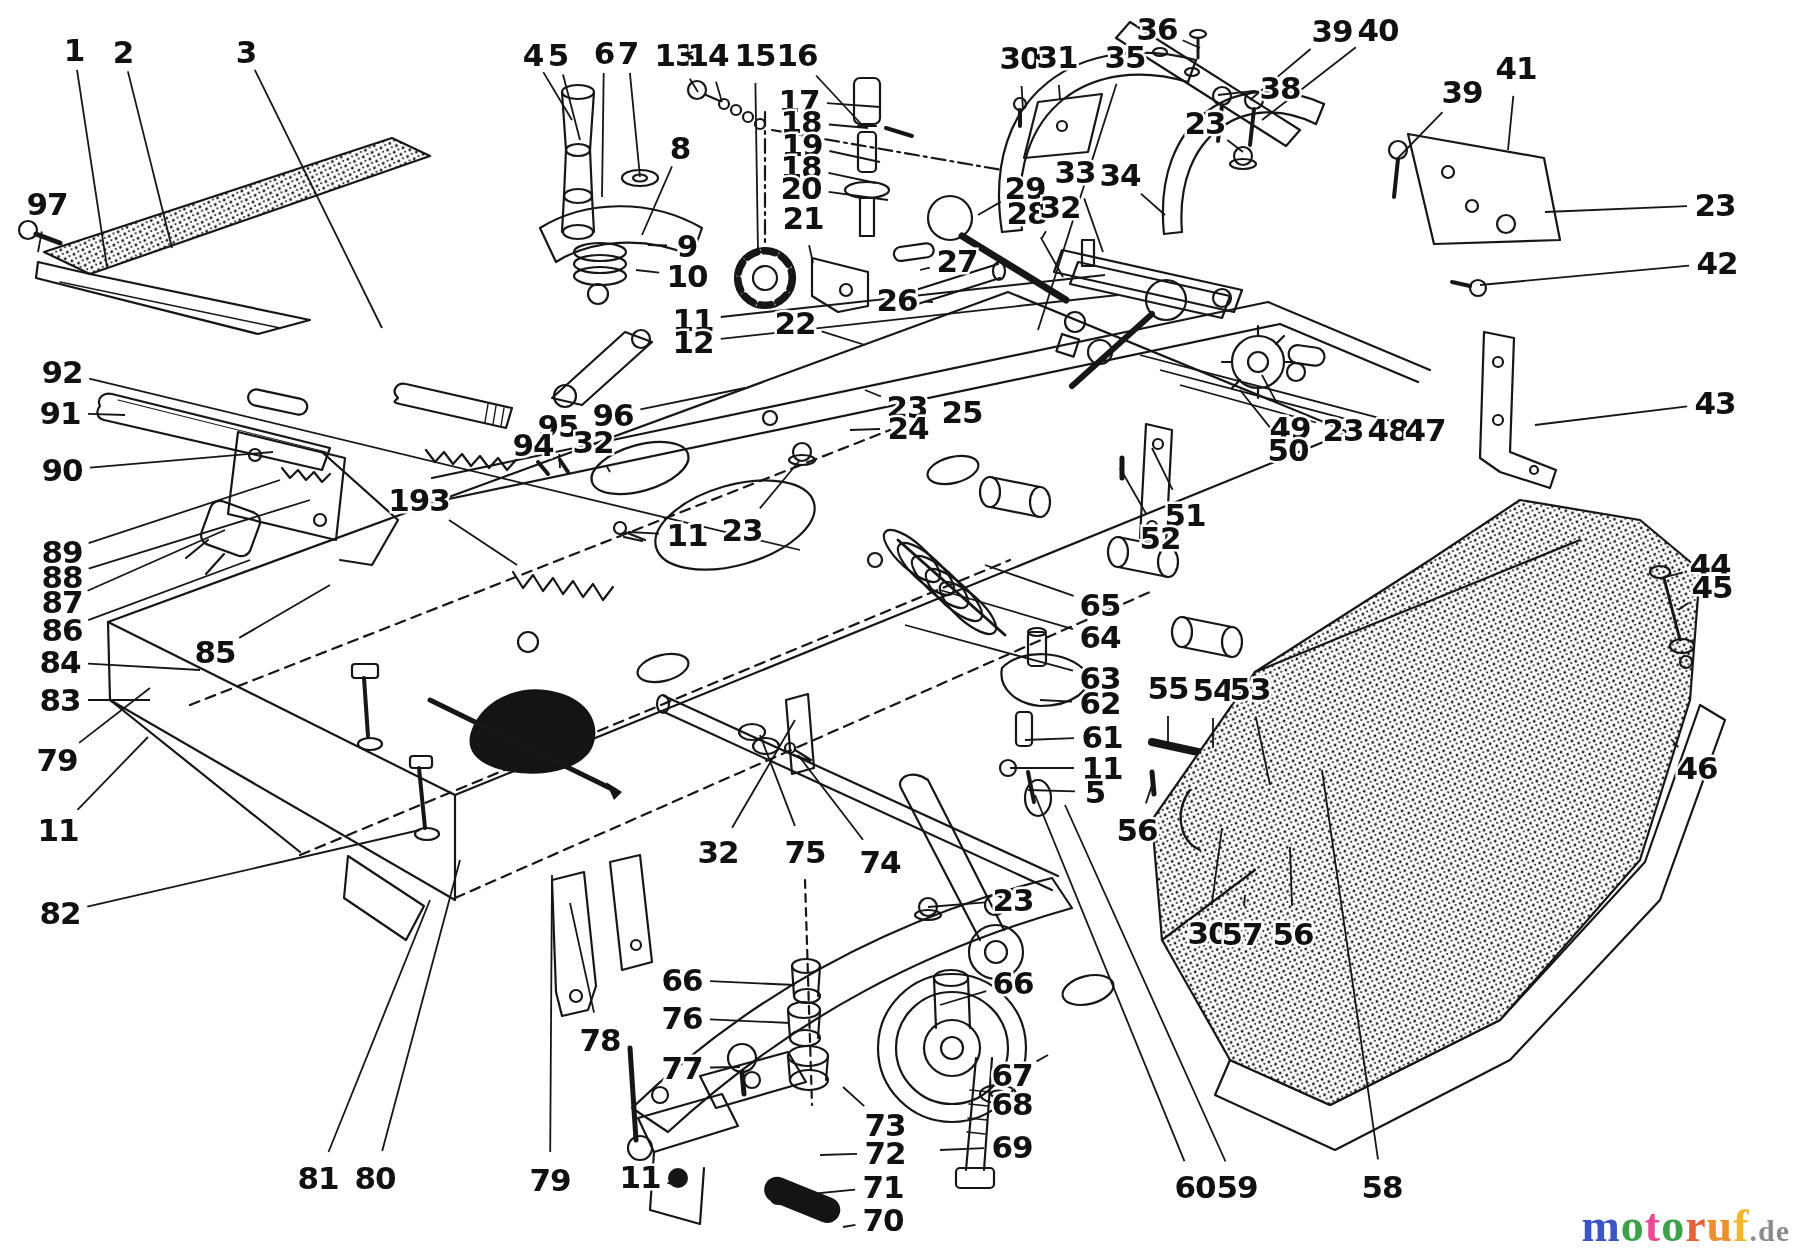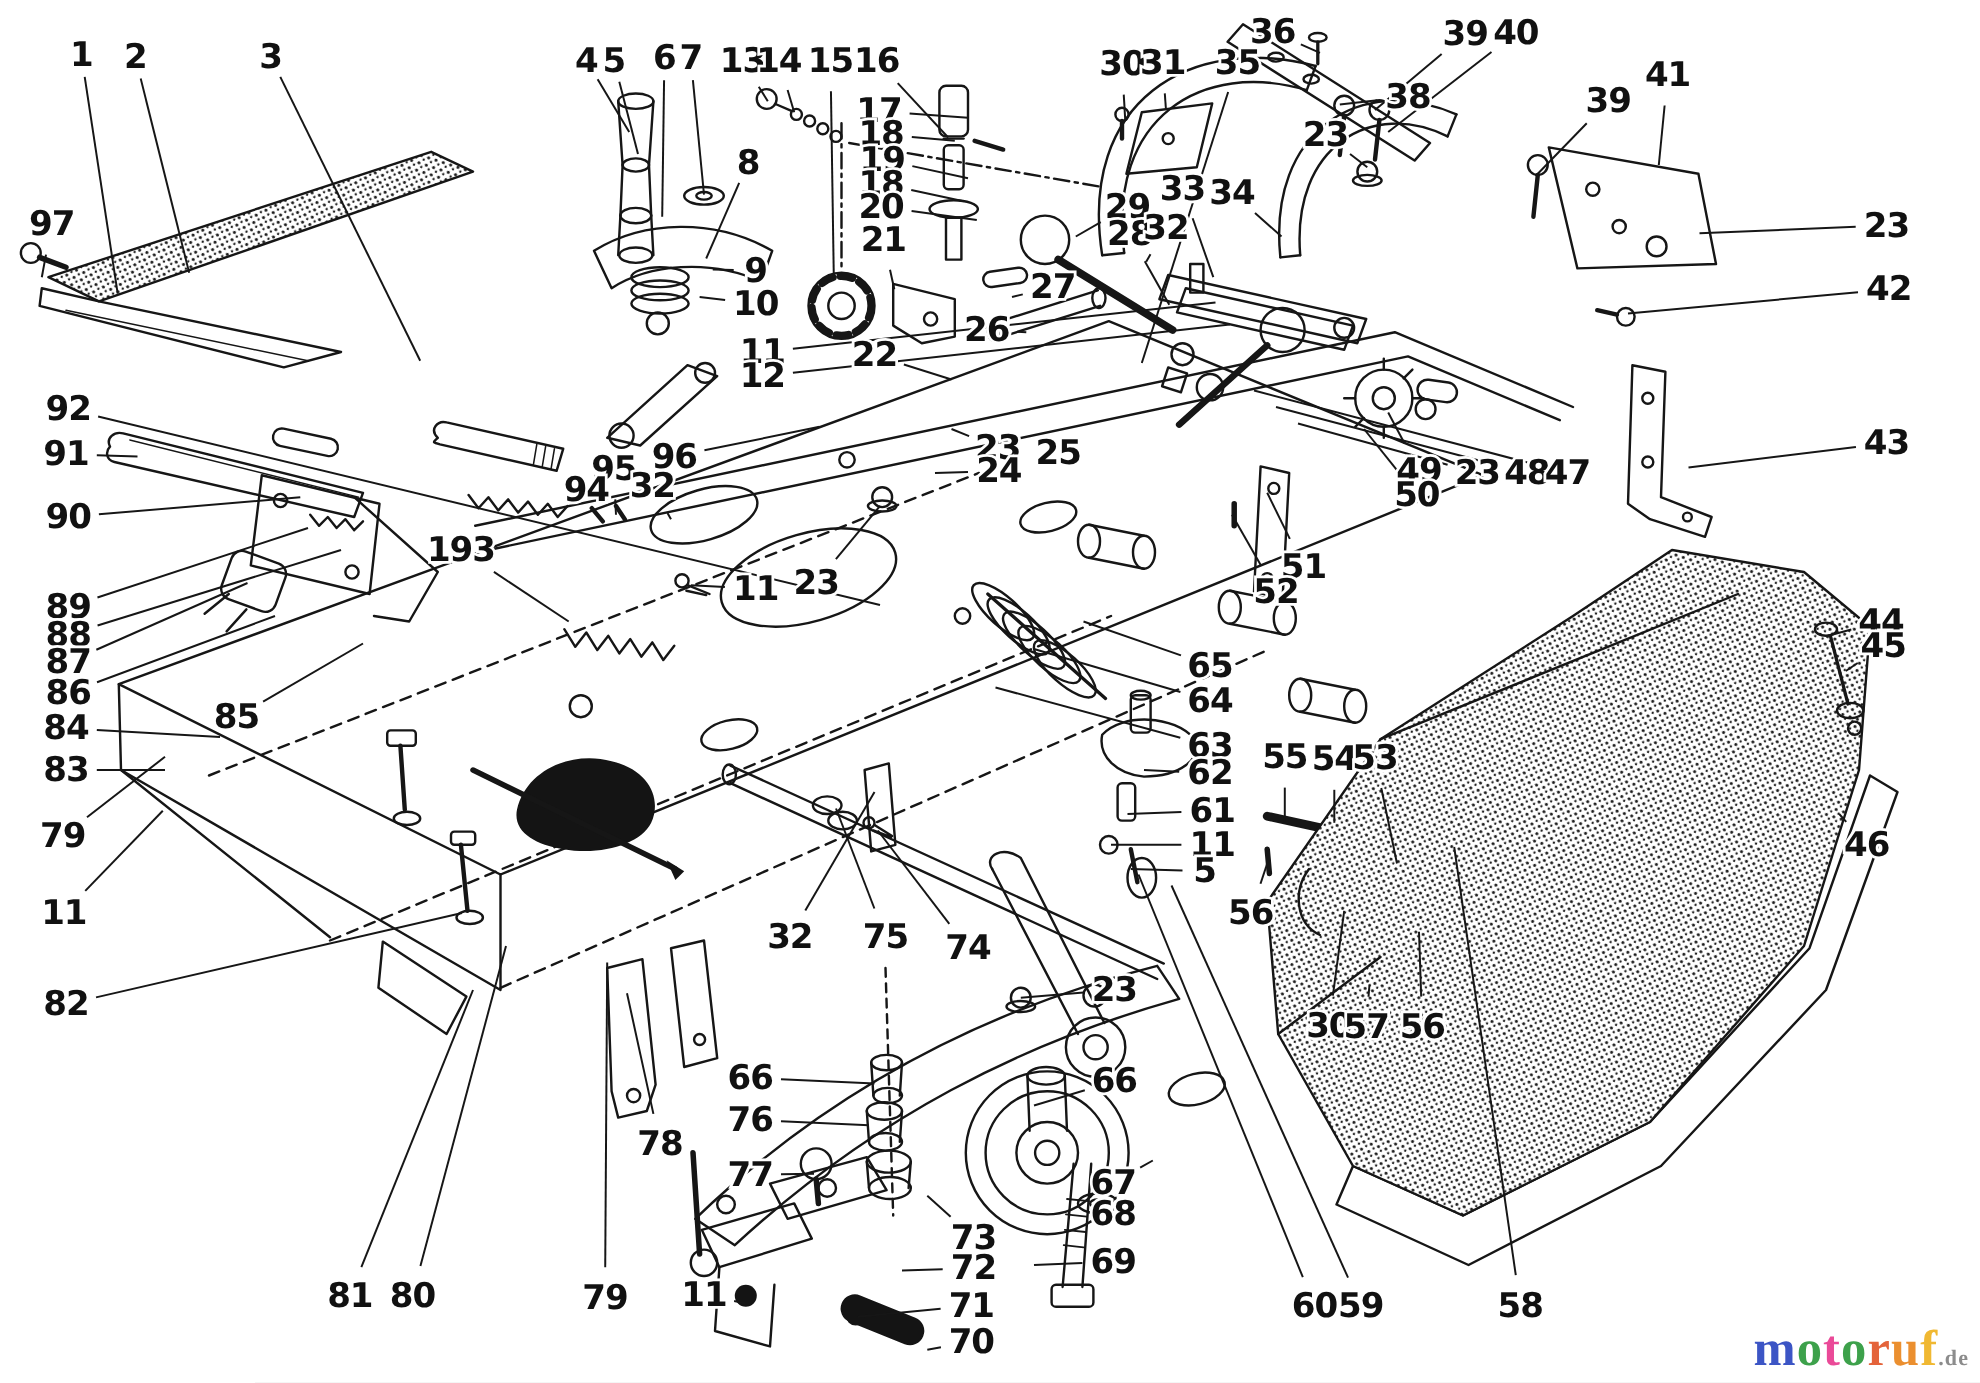--- a/index.html
+++ b/index.html
@@ -2,21 +2,21 @@
 <html><head>
 <meta charset="utf-8">
 <style>
   html,body{margin:0;padding:0;background:#e8e8e8;}
   #stage{position:relative;width:1800px;height:1257px;background:#ffffff;overflow:hidden;
          font-family:"DejaVu Sans", sans-serif;}
   svg{position:absolute;left:0;top:0;}
   #watermark{position:absolute;right:10px;bottom:8px;
              font-family:"Liberation Serif", serif;font-weight:bold;
              font-size:46px;line-height:1;letter-spacing:1px;user-select:none;}
-  #watermark .suffix{font-size:20px;font-weight:bold;}
+  #watermark .suffix{font-size:30px;font-weight:bold;}
   .lbl{font-family:"DejaVu Sans", sans-serif;font-weight:bold;font-size:31px;
        fill:#111;paint-order:stroke;stroke:#ffffff;stroke-width:5px;letter-spacing:-1px;}
 </style>
 </head>
 <body>
 
 <div id="stage">
   <svg id="drawing" width="1800" height="1257" viewBox="0 0 1800 1257">
     <defs>
       <pattern id="stip" width="7" height="7" patternUnits="userSpaceOnUse" patternTransform="rotate(18)">

